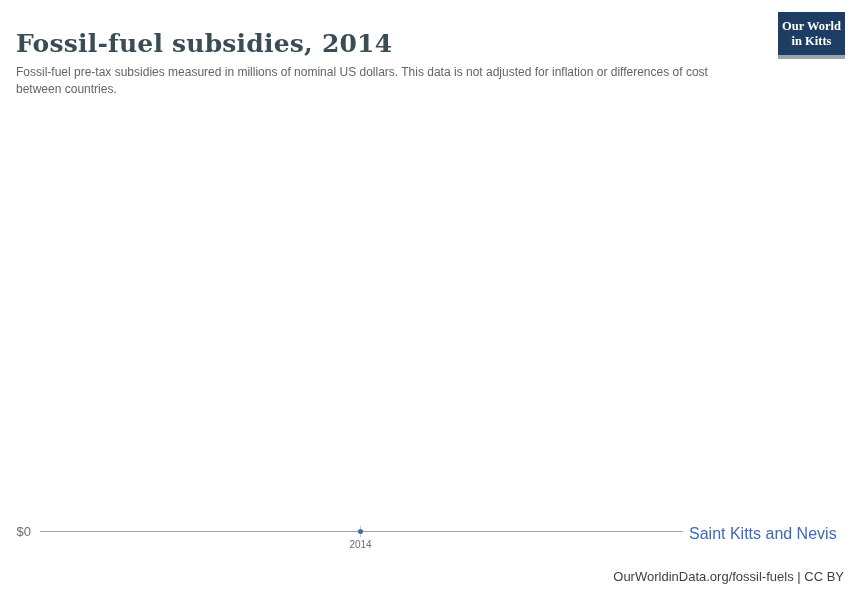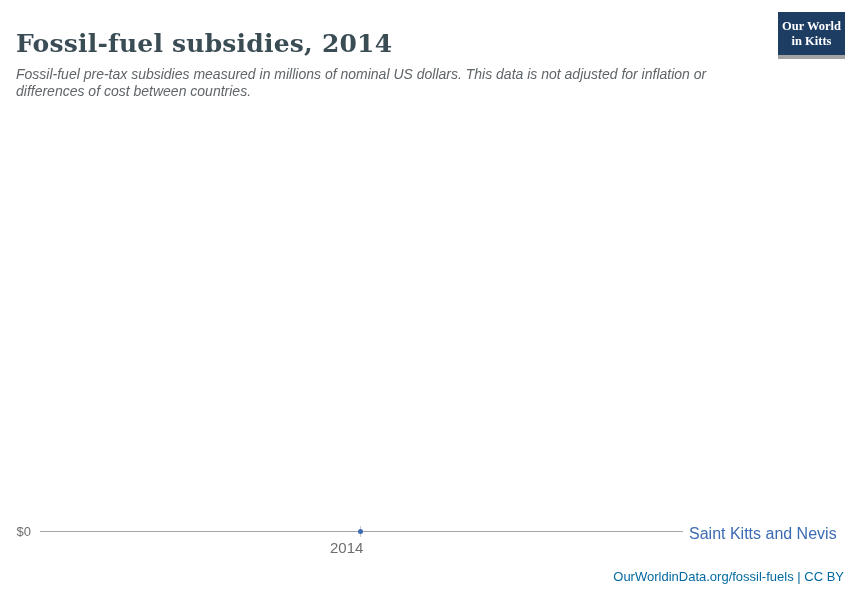--- a/index.html
+++ b/index.html
@@ -26,24 +26,23 @@
     font-size: 25px;
     font-weight: 700;
     color: #3a4c54;
     letter-spacing: 0.2px;
   }
   .chart-subtitle {
     position: absolute;
     left: 16px;
     top: 52px;
     width: 715px;
-    font-size: 14px;
+    font-size: 12px;
     line-height: 17px;
     color: #5f6569;
-    font-style: italic;
   }
 
   
   .owid-logo {
     position: absolute;
     top: 12px;
     right: 15px;
     width: 67px;
     background: #1d3d63;
     border-bottom: 4px solid #a3a3a3;
@@ -94,22 +93,22 @@
     height: 5px;
     border-radius: 50%;
     background: #3d6bb3;
     cursor: pointer;
   }
   .x-tick-label {
     position: absolute;
     left: 330px;
     top: 539px;
     width: 61px;
-    text-align: left;
-    font-size: 15px;
+    text-align: center;
+    font-size: 10px;
     color: #6e6e6e;
   }
   .series-label {
     position: absolute;
     left: 689px;
     top: 525px;
     font-size: 16px;
     color: #3d6bb3;
     cursor: pointer;
   }
@@ -124,21 +123,21 @@
   }
   .footer-left .source-label {
     font-weight: 700;
     color: #5b5b5b;
   }
   .footer-right {
     position: absolute;
     right: 16px;
     top: 569px;
     font-size: 13px;
-    color: #0369a1;
+    color: #404040;
     cursor: pointer;
   }
 </style>
 </head>
 <body>
 
 <div class="page">
 
   <h1 class="chart-title">Fossil-fuel subsidies, 2014</h1>
 

